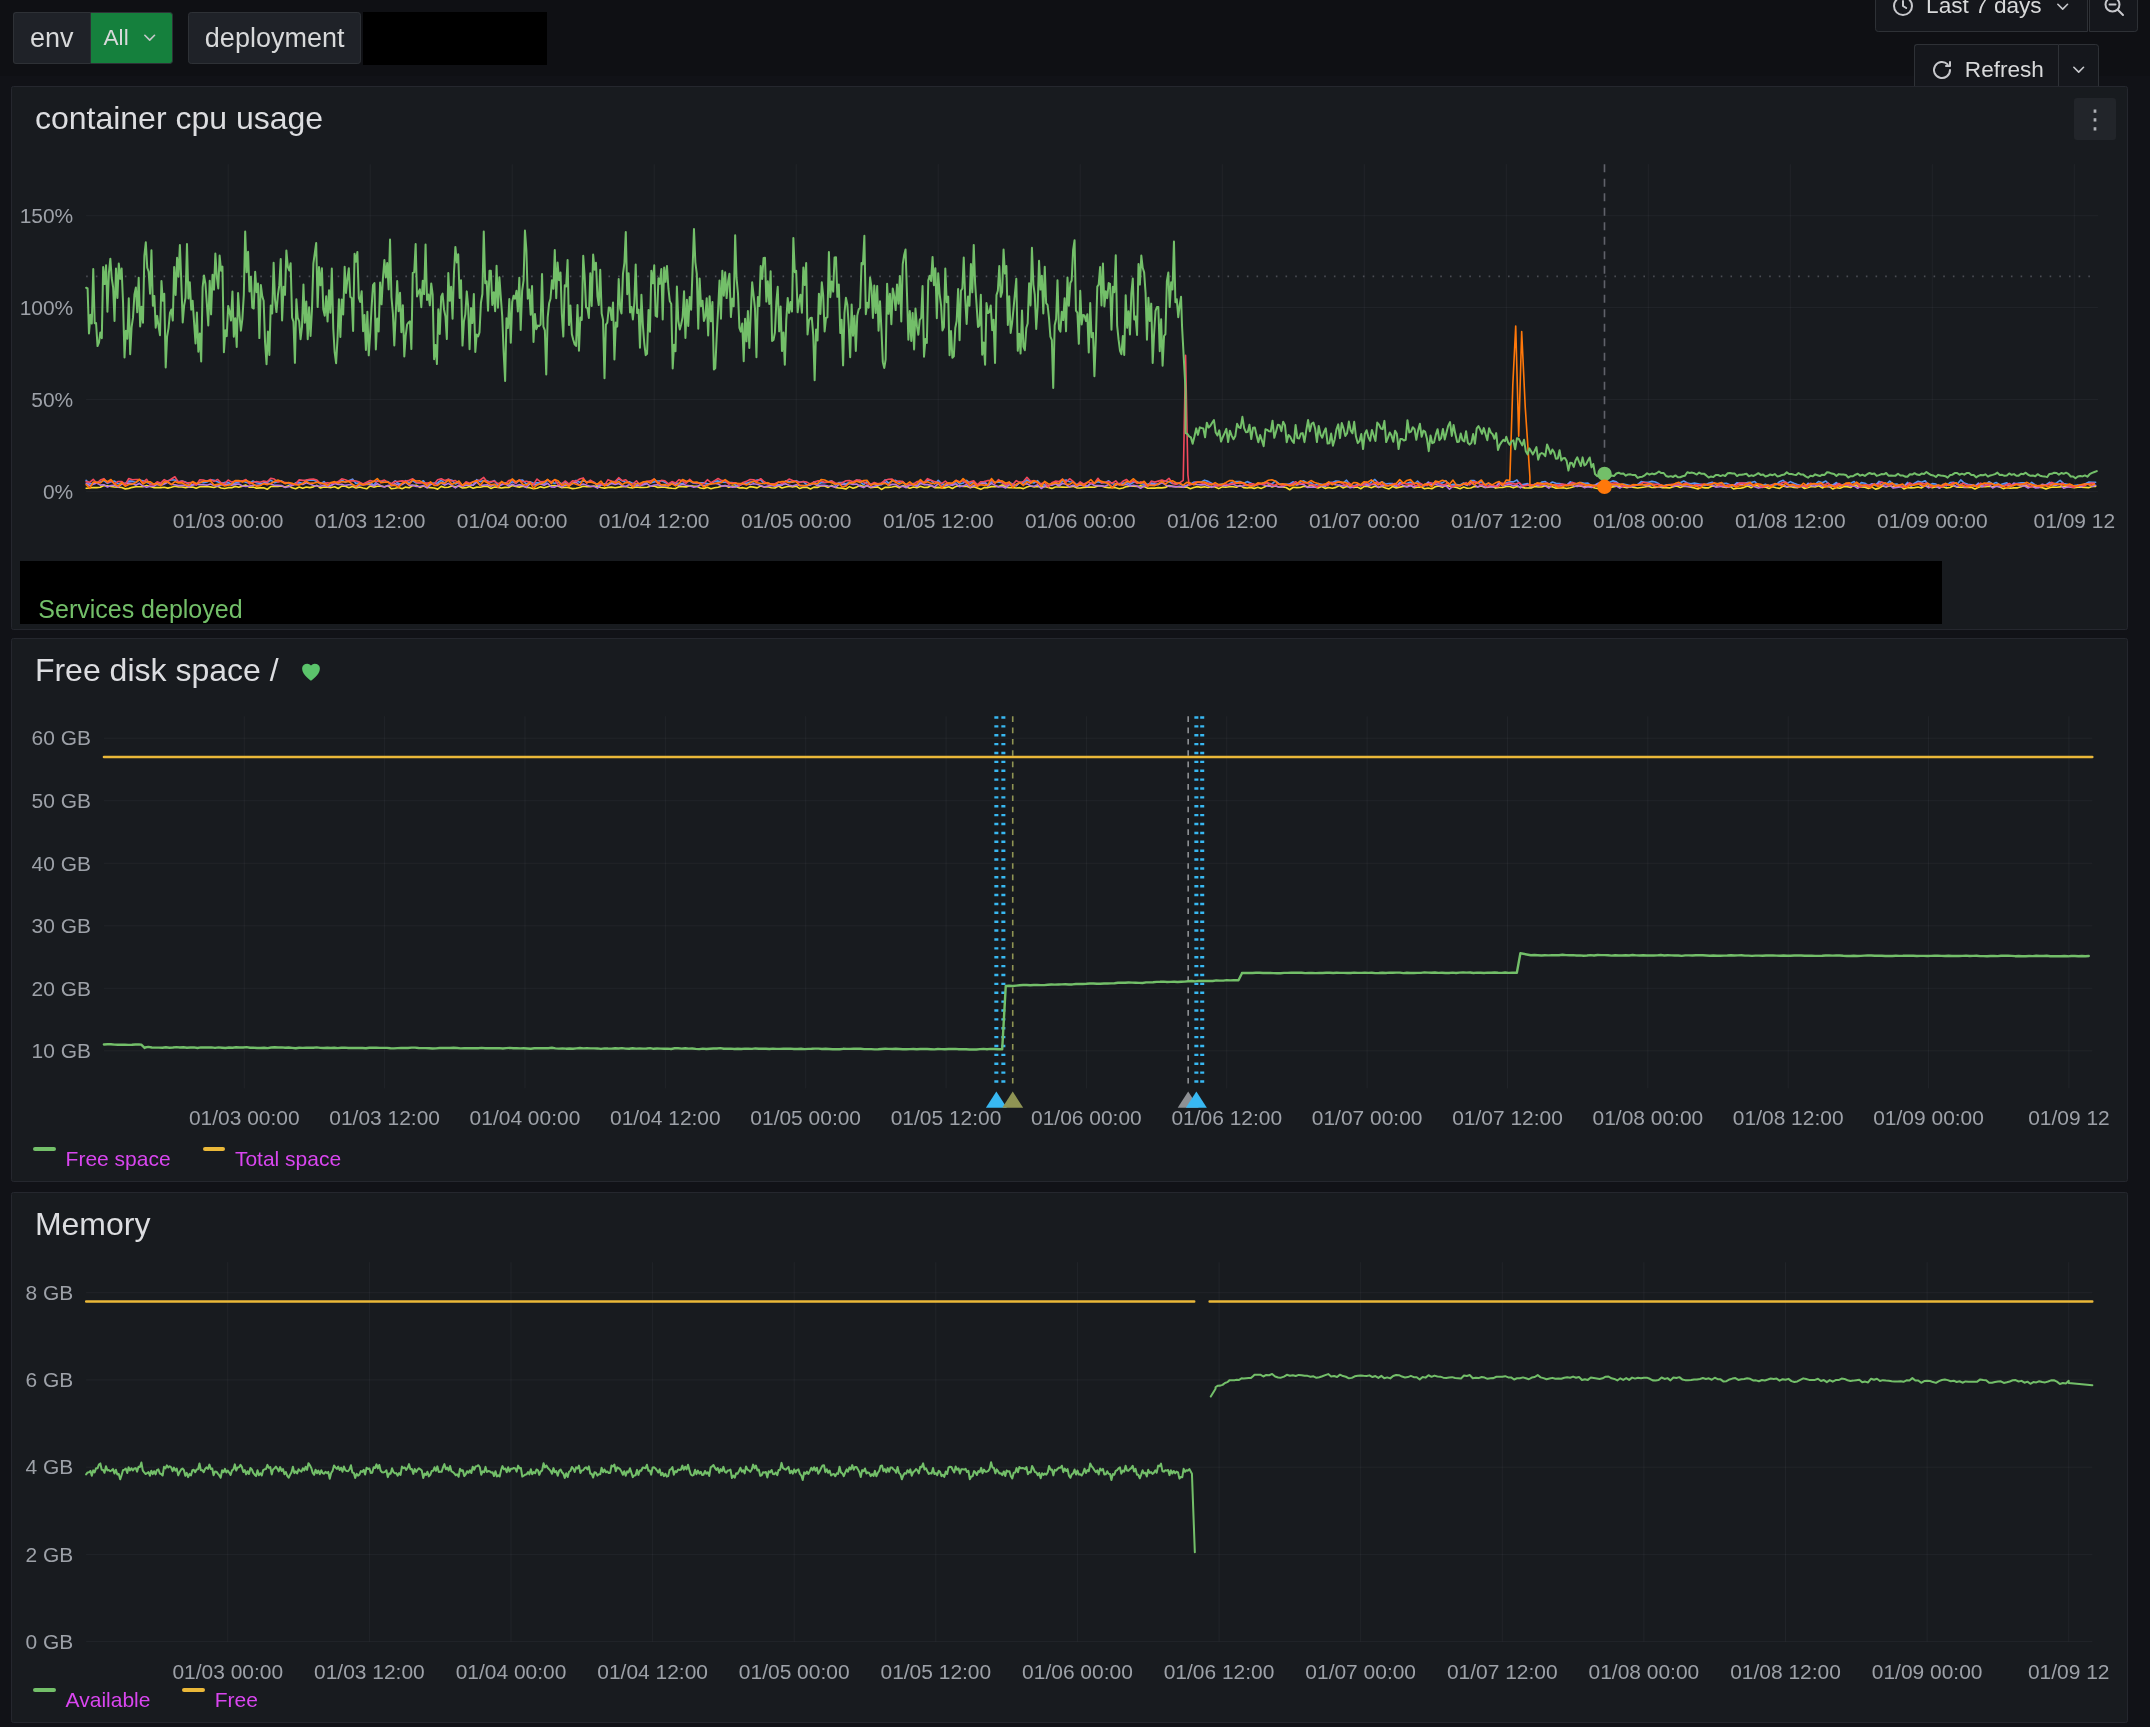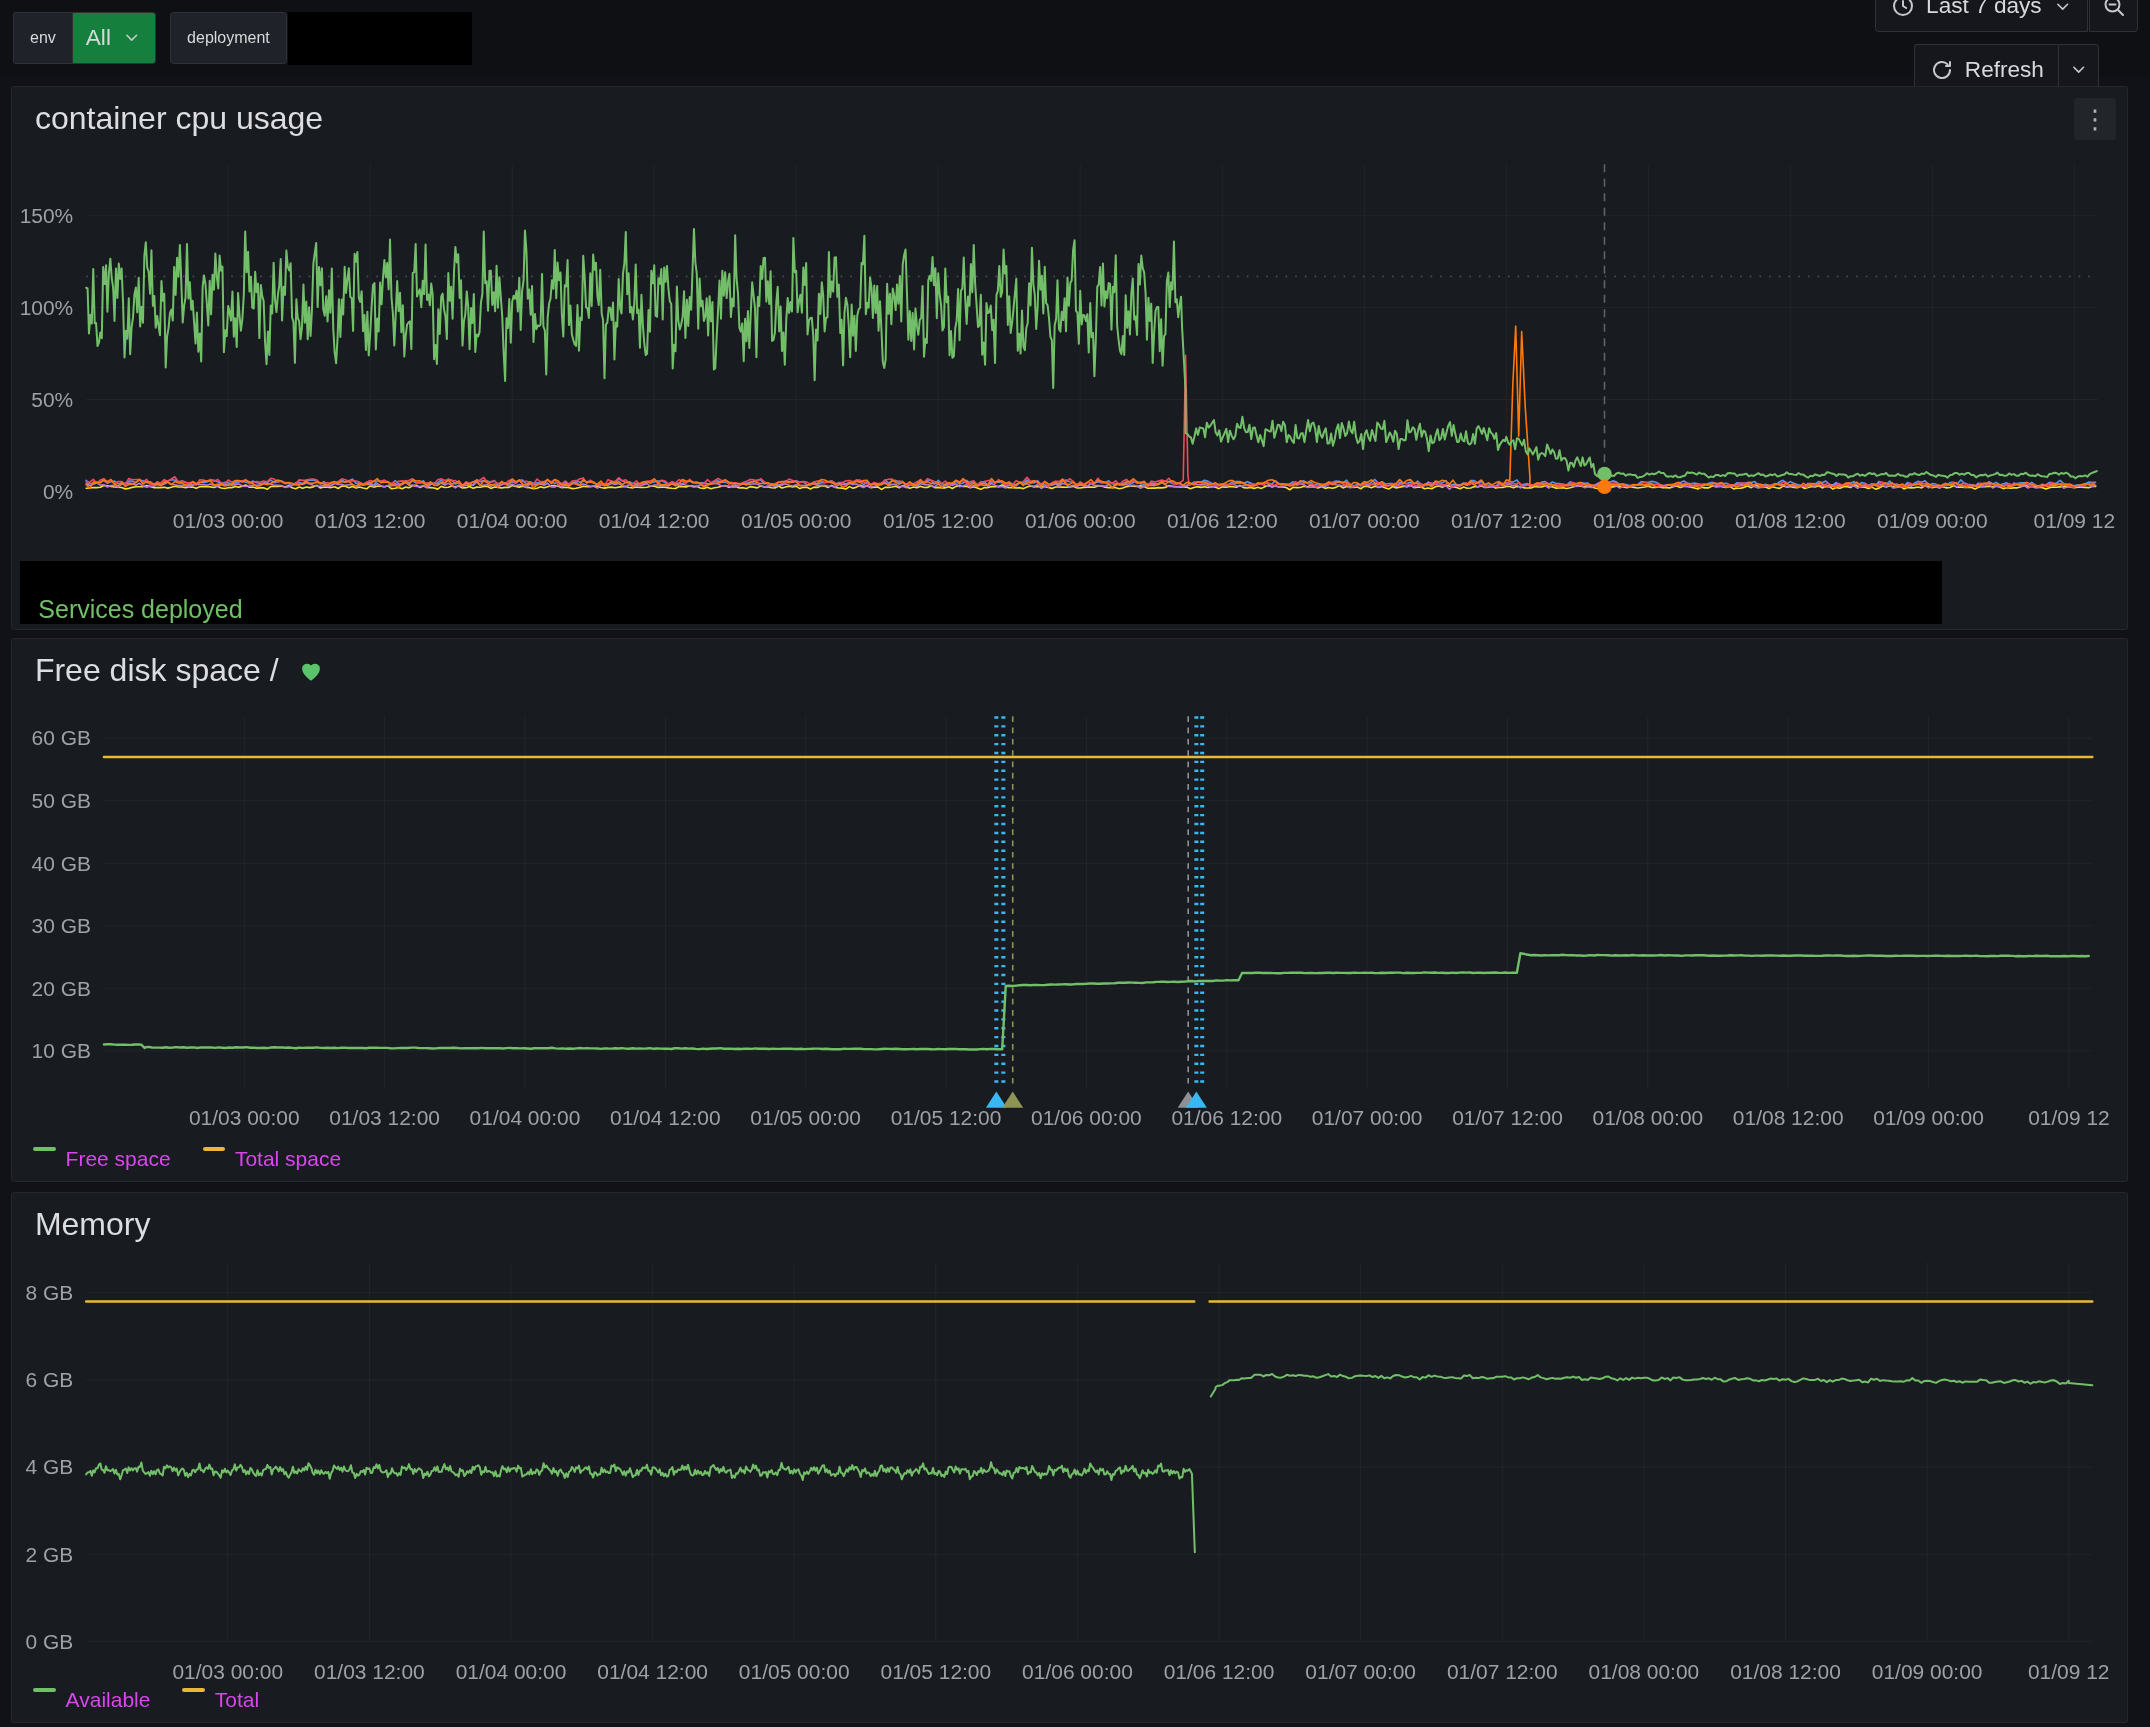--- a/index.html
+++ b/index.html
@@ -1,20 +1,20 @@
 <!DOCTYPE html>
 <html style="font-size:13px"><head>
 <meta charset="utf-8">
 <style>
   html,body{margin:0;padding:0;background:#0e0f13;}
   .page{position:relative;width:2151px;height:1728px;background:#111217;font-family:"Liberation Sans",sans-serif;overflow:hidden;}
   
   .toolbar{position:absolute;left:0;top:0;width:100%;height:76px;display:flex;align-items:center;padding:0 13px;box-sizing:border-box;background:#0f1014;}
   .var-group{display:flex;align-items:stretch;height:52px;margin-right:14.5px;}
-  .var-label{background:#1f2228;border:0.8px solid #2e3136;border-right:none;border-radius:3.2px 0 0 3.2px;padding:0 16px;display:flex;align-items:center;font-size:16px;color:#d8d9da;}
+  .var-label{background:#1f2228;border:0.8px solid #2e3136;border-right:none;border-radius:3.2px 0 0 3.2px;padding:0 16px;display:flex;align-items:center;font-size:27px;color:#d8d9da;}
   .var-value{background:#15803d;border:0.8px solid #2e3136;border-radius:0 3.2px 3.2px 0;padding:0 13px;display:flex;align-items:center;gap:11.3px;font-size:22.6px;color:#d8d9da;}
   .redact{width:184px;height:53px;background:#000;margin-left:1.6px;align-self:center;}
   .tb-right{margin-left:auto;display:flex;align-items:center;gap:11.3px;flex-direction:column;}
   .tb-btn{height:52px;border:0.8px solid #2e3136;border-radius:3.2px;background:#15171c;display:flex;align-items:center;padding:0 14.5px;gap:11.3px;color:#d8d9da;font-size:22.6px;box-sizing:border-box;}
   .btn-joined{display:flex;gap:1.6px;}
   .btn-joined .tb-btn:first-child{border-radius:3.2px 0 0 3.2px;}
   .btn-joined .tb-btn:last-child{border-radius:0 3.2px 3.2px 0;}
   .refresh-split{display:flex;gap:0;}
   .refresh-split .tb-btn.main{border-radius:3.2px 0 0 3.2px;border-right:none;}
   .refresh-split .tb-btn.caret{border-radius:0 3.2px 3.2px 0;padding:0 9.7px;}
@@ -286,19 +286,19 @@
         <path d="M92.0 78.6L1466.8 78.6M1485.8 78.6L2581.0 78.6" fill="none" stroke="#eab839" stroke-width="3" stroke-linejoin="round" stroke-linecap="round"></path>
         <path d="M92.0 292.8L93.8 290.4L95.5 290.2L97.3 288.5L99.0 294.6L100.8 287.9L102.5 290.4L104.3 285.2L106.1 285.3L107.8 280.7L109.6 279.3L111.3 287.2L113.1 287.4L114.8 290.9L116.6 282.8L118.4 287.9L120.1 287.5L121.9 289.0L123.6 287.9L125.4 286.3L127.1 291.8L128.9 287.2L130.7 293.0L132.4 292.2L134.2 299.0L135.9 293.9L137.7 287.7L139.4 286.9L141.2 285.8L143.0 291.1L144.7 284.1L146.5 288.0L148.2 285.2L150.0 288.0L151.7 285.6L153.5 285.1L155.2 289.4L157.0 283.5L158.8 283.7L160.5 278.2L162.3 288.2L164.0 290.4L165.8 292.4L167.5 291.4L169.3 290.1L171.1 294.5L172.8 288.4L174.6 292.5L176.3 289.0L178.1 292.8L179.8 287.6L181.6 286.7L183.4 291.8L185.1 292.4L186.9 294.3L188.6 283.5L190.4 285.5L192.1 281.7L193.9 284.4L195.7 282.8L197.4 284.0L199.2 289.0L200.9 284.5L202.7 288.2L204.4 285.7L206.2 294.1L208.0 289.9L209.7 287.0L211.5 285.5L213.2 287.4L215.0 294.7L216.7 291.0L218.5 296.3L220.3 292.2L222.0 294.2L223.8 287.8L225.5 287.1L227.3 290.2L229.0 286.8L230.8 286.6L232.6 279.3L234.3 287.7L236.1 287.6L237.8 290.2L239.6 286.0L241.3 284.2L243.1 286.1L244.9 280.8L246.6 286.1L248.4 285.5L250.1 293.9L251.9 289.4L253.6 289.5L255.4 292.0L257.2 294.2L258.9 296.9L260.7 287.7L262.4 290.2L264.2 286.0L265.9 290.5L267.7 288.1L269.5 290.9L271.2 293.6L273.0 287.9L274.7 286.7L276.5 280.5L278.2 288.2L280.0 284.2L281.7 284.0L283.5 281.0L285.3 283.9L287.0 290.0L288.8 287.5L290.5 292.9L292.3 289.0L294.0 292.3L295.8 285.0L297.6 286.7L299.3 291.1L301.1 293.3L302.8 295.0L304.6 287.8L306.3 294.0L308.1 291.4L309.9 294.1L311.6 287.7L313.4 286.6L315.1 286.2L316.9 281.1L318.6 284.7L320.4 283.8L322.2 292.9L323.9 286.8L325.7 285.5L327.4 283.1L329.2 285.9L330.9 289.1L332.7 283.9L334.5 288.6L336.2 286.2L338.0 292.8L339.7 289.9L341.5 294.7L343.2 297.0L345.0 293.3L346.8 290.3L348.5 283.3L350.3 291.3L352.0 289.0L353.8 291.6L355.5 286.6L357.3 288.3L359.1 289.6L360.8 285.3L362.6 287.9L364.3 283.4L366.1 287.3L367.8 279.0L369.6 281.6L371.4 285.1L373.1 291.1L374.9 293.4L376.6 287.1L378.4 291.4L380.1 288.1L381.9 292.7L383.7 287.8L385.4 291.3L387.2 292.1L388.9 289.7L390.7 291.3L392.4 289.8L394.2 298.2L396.0 291.1L397.7 288.6L399.5 281.8L401.2 284.2L403.0 286.1L404.7 283.2L406.5 287.5L408.2 284.6L410.0 289.6L411.8 283.2L413.5 287.5L415.3 288.8L417.0 288.9L418.8 286.5L420.5 281.6L422.3 290.6L424.1 291.1L425.8 297.2L427.6 292.1L429.3 294.5L431.1 292.9L432.8 288.8L434.6 289.8L436.4 287.3L438.1 293.0L439.9 284.7L441.6 286.2L443.4 285.6L445.1 291.2L446.9 290.8L448.7 284.0L450.4 285.0L452.2 280.4L453.9 285.4L455.7 281.2L457.4 288.4L459.2 290.2L461.0 290.4L462.7 289.7L464.5 287.8L466.2 296.3L468.0 291.6L469.7 292.1L471.5 285.3L473.3 290.0L475.0 291.6L476.8 291.3L478.5 294.5L480.3 291.2L482.0 293.6L483.8 283.2L485.6 285.2L487.3 284.3L489.1 287.4L490.8 284.7L492.6 280.2L494.3 286.5L496.1 286.2L497.9 292.2L499.6 286.3L501.4 289.8L503.1 287.0L504.9 285.3L506.6 286.6L508.4 288.2L510.2 297.4L511.9 291.9L513.7 293.6L515.4 289.6L517.2 295.3L518.9 293.5L520.7 288.7L522.5 288.4L524.2 284.1L526.0 288.4L527.7 282.9L529.5 290.0L531.2 289.7L533.0 289.7L534.7 284.3L536.5 280.2L538.3 286.6L540.0 284.4L541.8 288.1L543.5 282.5L545.3 289.2L547.0 290.0L548.8 291.7L550.6 294.0L552.3 292.8L554.1 295.8L555.8 285.9L557.6 288.5L559.3 287.8L561.1 295.0L562.9 292.8L564.6 289.0L566.4 290.8L568.1 287.9L569.9 291.2L571.6 283.3L573.4 287.1L575.2 283.1L576.9 282.6L578.7 281.5L580.4 284.1L582.2 293.3L583.9 289.1L585.7 290.1L587.5 283.6L589.2 289.9L591.0 288.8L592.7 289.0L594.5 290.7L596.2 290.2L598.0 294.9L599.8 289.0L601.5 295.5L603.3 294.0L605.0 295.5L606.8 287.4L608.5 282.6L610.3 286.5L612.1 285.7L613.8 290.2L615.6 284.0L617.3 289.4L619.1 285.9L620.8 286.0L622.6 284.9L624.4 285.4L626.1 289.4L627.9 282.0L629.6 285.3L631.4 285.0L633.1 295.6L634.9 294.5L636.7 293.2L638.4 292.8L640.2 290.1L641.9 292.8L643.7 286.4L645.4 292.7L647.2 290.1L649.0 291.5L650.7 286.8L652.5 287.8L654.2 293.5L656.0 289.2L657.7 288.1L659.5 279.0L661.2 284.2L663.0 282.0L664.8 285.0L666.5 286.7L668.3 288.6L670.0 292.0L671.8 285.1L673.5 290.2L675.3 288.9L677.1 294.6L678.8 288.3L680.6 286.8L682.3 290.2L684.1 292.1L685.8 297.2L687.6 291.5L689.4 296.1L691.1 289.6L692.9 288.5L694.6 283.8L696.4 285.7L698.1 289.9L699.9 284.2L701.7 285.5L703.4 282.0L705.2 291.1L706.9 288.0L708.7 287.7L710.4 285.2L712.2 284.1L714.0 286.7L715.7 282.9L717.5 292.0L719.2 292.2L721.0 296.8L722.7 290.3L724.5 290.9L726.3 294.4L728.0 292.7L729.8 292.7L731.5 284.7L733.3 290.2L735.0 286.8L736.8 290.3L738.6 289.2L740.3 291.1L742.1 291.0L743.8 281.9L745.6 283.1L747.3 280.7L749.1 289.0L750.9 284.2L752.6 285.1L754.4 286.4L756.1 289.3L757.9 293.4L759.6 288.9L761.4 294.5L763.2 289.1L764.9 290.3L766.7 285.3L768.4 290.6L770.2 296.3L771.9 294.1L773.7 293.8L775.5 287.3L777.2 293.5L779.0 288.0L780.7 288.4L782.5 284.3L784.2 284.6L786.0 285.2L787.7 281.0L789.5 288.3L791.3 288.1L793.0 293.2L794.8 284.2L796.5 284.1L798.3 285.5L800.0 287.8L801.8 290.6L803.6 286.7L805.3 293.9L807.1 290.9L808.8 295.0L810.6 292.0L812.3 295.7L814.1 295.0L815.9 287.3L817.6 286.5L819.4 283.9L821.1 293.2L822.9 288.8L824.6 290.0L826.4 286.7L828.2 287.3L829.9 287.0L831.7 282.0L833.4 287.1L835.2 283.4L836.9 286.6L838.7 280.9L840.5 287.6L842.2 293.0L844.0 294.3L845.7 293.5L847.5 287.1L849.2 292.6L851.0 288.2L852.8 292.0L854.5 289.6L856.3 293.7L858.0 293.3L859.8 288.6L861.5 292.0L863.3 290.2L865.1 294.8L866.8 284.1L868.6 283.0L870.3 281.2L872.1 284.9L873.8 287.3L875.6 284.9L877.4 290.9L879.1 286.4L880.9 288.9L882.6 283.6L884.4 289.6L886.1 290.8L887.9 288.2L889.7 288.0L891.4 287.0L893.2 297.4L894.9 294.3L896.7 296.9L898.4 291.5L900.2 292.1L901.9 288.9L903.7 284.7L905.5 289.5L907.2 287.8L909.0 291.6L910.7 283.0L912.5 286.9L914.2 287.9L916.0 289.7L917.8 286.9L919.5 280.8L921.3 285.4L923.0 281.9L924.8 288.1L926.5 286.9L928.3 294.7L930.1 294.1L931.8 290.2L933.6 290.7L935.3 289.9L937.1 296.7L938.8 289.0L940.6 290.3L942.4 287.4L944.1 292.4L945.9 292.7L947.6 290.5L949.4 293.8L951.1 287.5L952.9 287.3L954.7 278.6L956.4 284.8L958.2 286.2L959.9 287.0L961.7 285.3L963.4 283.6L965.2 291.5L967.0 288.3L968.7 291.9L970.5 286.7L972.2 290.4L974.0 287.5L975.7 286.6L977.5 292.2L979.3 294.3L981.0 299.8L982.8 290.4L984.5 292.2L986.3 289.5L988.0 292.3L989.8 288.9L991.6 284.7L993.3 287.9L995.1 284.0L996.8 288.3L998.6 284.6L1000.3 292.0L1002.1 289.0L1003.9 285.0L1005.6 281.8L1007.4 281.6L1009.1 290.1L1010.9 286.5L1012.6 290.9L1014.4 288.1L1016.2 294.3L1017.9 292.9L1019.7 292.3L1021.4 295.1L1023.2 291.6L1024.9 292.2L1026.7 283.4L1028.4 290.3L1030.2 291.6L1032.0 295.1L1033.7 290.6L1035.5 286.7L1037.2 289.5L1039.0 284.2L1040.7 286.8L1042.5 281.4L1044.3 287.1L1046.0 283.6L1047.8 283.6L1049.5 286.7L1051.3 290.3L1053.0 296.2L1054.8 287.6L1056.6 289.0L1058.3 285.6L1060.1 291.8L1061.8 290.4L1063.6 291.2L1065.3 295.1L1067.1 292.5L1068.9 294.8L1070.6 288.5L1072.4 295.2L1074.1 291.2L1075.9 288.6L1077.6 282.4L1079.4 281.9L1081.2 288.9L1082.9 286.4L1084.7 290.3L1086.4 285.1L1088.2 289.6L1089.9 284.4L1091.7 284.2L1093.5 286.6L1095.2 287.6L1097.0 290.7L1098.7 283.8L1100.5 291.2L1102.2 292.6L1104.0 299.0L1105.8 294.1L1107.5 291.3L1109.3 291.9L1111.0 287.7L1112.8 290.6L1114.5 286.7L1116.3 294.5L1118.1 290.0L1119.8 288.8L1121.6 286.2L1123.3 287.9L1125.1 291.6L1126.8 283.5L1128.6 283.9L1130.4 279.2L1132.1 286.7L1133.9 285.3L1135.6 289.0L1137.4 292.4L1139.1 291.3L1140.9 291.8L1142.7 284.9L1144.4 292.5L1146.2 291.2L1147.9 293.8L1149.7 288.3L1151.4 289.7L1153.2 295.0L1154.9 293.4L1156.7 295.9L1158.5 289.2L1160.2 292.4L1162.0 284.1L1163.7 283.4L1165.5 283.7L1167.2 287.4L1169.0 290.4L1170.8 283.2L1172.5 287.1L1174.3 285.4L1176.0 291.9L1177.8 286.5L1179.5 286.4L1181.3 287.0L1183.1 286.0L1184.8 289.9L1186.6 288.5L1188.3 298.8L1190.1 295.5L1191.8 295.1L1193.6 288.8L1195.4 290.5L1197.1 293.7L1198.9 288.8L1200.6 289.9L1202.4 284.8L1204.1 291.4L1205.9 286.9L1207.7 289.6L1209.4 289.5L1211.2 288.5L1212.9 286.0L1214.7 277.8L1216.4 284.4L1218.2 284.9L1220.0 291.6L1221.7 286.7L1223.5 289.2L1225.2 291.9L1227.0 291.5L1228.7 293.7L1230.5 289.2L1232.3 294.8L1234.0 288.1L1235.8 289.5L1237.5 288.9L1239.3 295.2L1241.0 297.9L1242.8 290.7L1244.6 290.5L1246.3 285.1L1248.1 290.2L1249.8 283.7L1251.6 285.4L1253.3 284.9L1255.1 285.2L1256.9 286.3L1258.6 283.7L1260.4 292.8L1262.1 289.8L1263.9 290.5L1265.6 282.5L1267.4 285.9L1269.2 290.0L1270.9 290.6L1272.7 294.0L1274.4 291.1L1276.2 297.6L1277.9 291.4L1279.7 293.6L1281.4 291.7L1283.2 293.2L1285.0 290.2L1286.7 282.5L1288.5 287.0L1290.2 286.9L1292.0 294.1L1293.7 287.2L1295.5 288.1L1297.3 285.9L1299.0 284.5L1300.8 284.7L1302.5 282.1L1304.3 290.1L1306.0 285.7L1307.8 288.7L1309.6 286.4L1311.3 294.4L1313.1 297.1L1314.8 292.8L1316.6 291.7L1318.3 286.9L1320.1 293.1L1321.9 288.2L1323.6 293.1L1325.4 292.7L1327.1 294.2L1328.9 291.2L1330.6 285.8L1332.4 291.2L1334.2 287.6L1335.9 289.0L1337.7 279.4L1339.4 282.8L1341.2 284.9L1342.9 287.6L1344.7 290.0L1346.5 287.8L1348.2 293.0L1350.0 285.6L1351.7 287.9L1353.5 286.1L1355.2 293.0L1357.0 292.8L1358.8 288.9L1360.5 292.2L1362.3 292.4L1364.0 299.7L1365.8 292.4L1367.5 293.4L1369.3 288.6L1371.1 287.6L1372.8 285.5L1374.6 284.2L1376.3 292.0L1378.1 288.2L1379.8 289.5L1381.6 282.2L1383.4 288.0L1385.1 288.3L1386.9 286.4L1388.6 285.1L1390.4 282.3L1392.1 289.3L1393.9 286.0L1395.7 293.3L1397.4 293.4L1399.2 297.7L1400.9 293.1L1402.7 287.8L1404.4 291.6L1406.2 290.8L1407.9 295.4L1409.7 287.2L1411.5 291.0L1413.2 290.0L1415.0 292.2L1416.7 290.9L1418.5 287.9L1420.2 290.7L1422.0 282.0L1423.8 282.8L1425.5 279.5L1427.3 288.9L1429.0 289.5L1430.8 287.8L1432.5 288.2L1434.3 287.4L1436.1 293.8L1437.8 287.8L1439.6 291.8L1441.3 288.6L1443.1 291.5L1444.8 289.4L1446.6 290.3L1448.4 298.1L1450.1 296.1L1451.9 296.5L1453.6 286.0L1455.4 289.6L1457.1 287.7L1458.9 288.3L1460.7 286.3L1463.9 292.0L1467.5 389.3M1487.3 196.4L1493.2 186.7L1493.2 184.9L1496.1 183.0L1499.0 182.9L1501.9 182.0L1504.9 179.6L1507.8 178.6L1510.7 176.1L1513.7 176.1L1516.6 176.1L1519.5 175.6L1522.4 175.8L1525.4 173.9L1528.3 174.0L1531.2 173.7L1534.2 173.4L1537.1 173.5L1540.0 170.9L1541.5 169.5L1545.1 169.3L1548.8 169.3L1552.5 171.6L1556.1 169.6L1559.8 170.0L1563.4 168.4L1567.1 171.5L1570.8 172.8L1574.4 173.0L1578.1 171.7L1581.7 169.5L1585.4 170.7L1589.1 170.0L1592.7 170.9L1596.4 169.6L1600.0 170.0L1603.7 170.8L1607.4 170.8L1611.0 171.9L1614.7 171.4L1618.3 173.2L1622.0 172.6L1625.7 171.3L1629.3 169.9L1633.0 168.6L1636.6 171.5L1640.3 170.9L1644.0 172.2L1647.6 169.3L1651.3 171.1L1654.9 171.9L1658.6 173.9L1662.3 173.3L1665.9 171.4L1669.6 170.7L1673.2 170.5L1676.9 170.8L1680.6 171.0L1684.2 170.2L1687.9 172.3L1691.5 171.0L1695.2 173.3L1698.9 170.8L1702.5 173.7L1706.2 172.7L1709.9 173.9L1713.5 170.9L1717.2 169.7L1720.8 169.9L1724.5 171.7L1728.2 172.8L1731.8 172.3L1735.5 170.8L1739.1 172.4L1742.8 172.5L1746.5 175.3L1750.1 172.1L1753.8 173.0L1757.4 170.0L1761.1 172.0L1764.8 170.5L1768.4 171.6L1772.1 171.8L1775.7 173.0L1779.4 173.5L1783.1 172.7L1786.7 172.4L1790.4 173.5L1794.0 173.7L1797.7 174.2L1801.4 170.3L1805.0 170.9L1808.7 169.8L1812.3 173.8L1816.0 173.1L1819.7 173.6L1823.3 172.2L1827.0 172.9L1830.6 174.5L1834.3 173.9L1838.0 173.6L1841.6 171.9L1845.3 171.9L1848.9 171.9L1852.6 171.2L1856.3 172.7L1859.9 172.7L1863.6 175.3L1867.2 173.8L1870.9 173.7L1874.6 172.7L1878.2 173.7L1881.9 175.0L1885.5 172.9L1889.2 172.2L1892.9 169.8L1896.5 172.7L1900.2 173.6L1903.8 175.0L1907.5 174.0L1911.2 173.3L1914.8 174.4L1918.5 174.2L1922.1 174.4L1925.8 173.2L1929.5 172.6L1933.1 173.1L1936.8 171.7L1940.4 173.2L1944.1 172.1L1947.8 176.0L1951.4 174.9L1955.1 175.8L1958.8 172.9L1962.4 173.5L1966.1 174.2L1969.7 174.8L1973.4 173.8L1977.1 171.8L1980.7 171.6L1984.4 173.8L1988.0 174.6L1991.7 176.5L1995.4 173.8L1999.0 175.8L2002.7 173.5L2006.3 175.8L2010.0 173.0L2013.7 174.2L2017.3 173.2L2021.0 173.8L2024.6 173.2L2028.3 173.0L2032.0 174.4L2035.6 176.4L2039.3 176.6L2042.9 176.0L2046.6 172.8L2050.3 174.6L2053.9 173.6L2057.6 176.4L2061.2 172.9L2064.9 173.5L2068.6 172.4L2072.2 175.2L2075.9 176.1L2079.5 176.1L2083.2 176.0L2086.9 175.3L2090.5 175.3L2094.2 174.6L2097.8 173.5L2101.5 174.6L2105.2 173.9L2108.8 175.6L2112.5 173.1L2116.1 174.9L2119.8 175.1L2123.5 177.9L2127.1 177.4L2130.8 175.3L2134.4 174.2L2138.1 173.5L2141.8 175.8L2145.4 175.1L2149.1 174.7L2152.7 173.8L2156.4 174.4L2160.1 176.5L2163.7 176.4L2167.4 177.4L2171.0 176.0L2174.7 176.5L2178.4 175.4L2182.0 174.1L2185.7 174.6L2189.3 174.2L2193.0 176.8L2196.7 174.9L2200.3 175.7L2204.0 174.5L2207.7 177.3L2211.3 178.3L2215.0 177.7L2218.6 175.7L2222.3 173.9L2226.0 174.8L2229.6 175.8L2233.3 175.8L2236.9 175.8L2240.6 174.4L2244.3 177.2L2247.9 176.0L2251.6 178.6L2255.2 176.1L2258.9 178.0L2262.6 176.0L2266.2 176.0L2269.9 174.2L2273.5 174.6L2277.2 176.2L2280.9 177.2L2284.5 176.7L2288.2 176.1L2291.8 175.6L2295.5 178.8L2299.2 177.9L2302.8 179.0L2306.5 174.3L2310.1 175.7L2313.8 174.4L2317.5 177.2L2321.1 176.1L2324.8 176.6L2328.4 176.8L2332.1 177.4L2335.8 177.9L2339.4 177.7L2343.1 177.4L2346.7 178.2L2350.4 176.4L2354.1 176.6L2357.7 173.6L2361.4 176.6L2365.0 176.5L2368.7 179.4L2372.4 177.2L2376.0 177.0L2379.7 177.2L2383.3 178.5L2387.0 179.5L2390.7 177.3L2394.3 176.0L2398.0 175.3L2401.6 176.1L2405.3 177.5L2409.0 176.8L2412.6 178.4L2416.3 177.5L2419.9 179.3L2423.6 177.7L2427.3 178.0L2430.9 178.0L2434.6 178.0L2438.2 178.0L2441.9 175.2L2445.6 175.9L2449.2 176.1L2452.9 179.4L2456.5 179.4L2460.2 178.5L2463.9 177.7L2467.5 177.6L2471.2 179.6L2474.9 178.8L2478.5 177.8L2482.2 176.3L2485.8 176.0L2489.5 177.8L2493.2 177.0L2496.8 179.3L2500.5 178.0L2504.1 180.6L2507.8 178.5L2511.5 178.9L2515.1 177.5L2518.8 178.5L2522.4 178.9L2526.1 177.8L2529.8 176.4L2533.4 176.2L2537.1 177.9L2540.7 180.8L2544.4 179.7L2548.1 180.2L2551.7 177.0L2551.7 179.6L2581.0 182.3" fill="none" stroke="#73bf69" stroke-width="2.5" stroke-linejoin="round" stroke-linecap="round"></path>
       </svg>
     <div class="legend">
         <div class="legend-item">
           <span class="swatch" style="background: rgb(115, 191, 105);"></span>
           <span>Available</span>
         </div>
         <div class="legend-item">
           <span class="swatch" style="background: rgb(234, 184, 57);"></span>
-          <span>Total</span>
+          <span>Free</span>
         </div>
       </div>
   </div>
 
 </div>
 
 
 </body></html>

